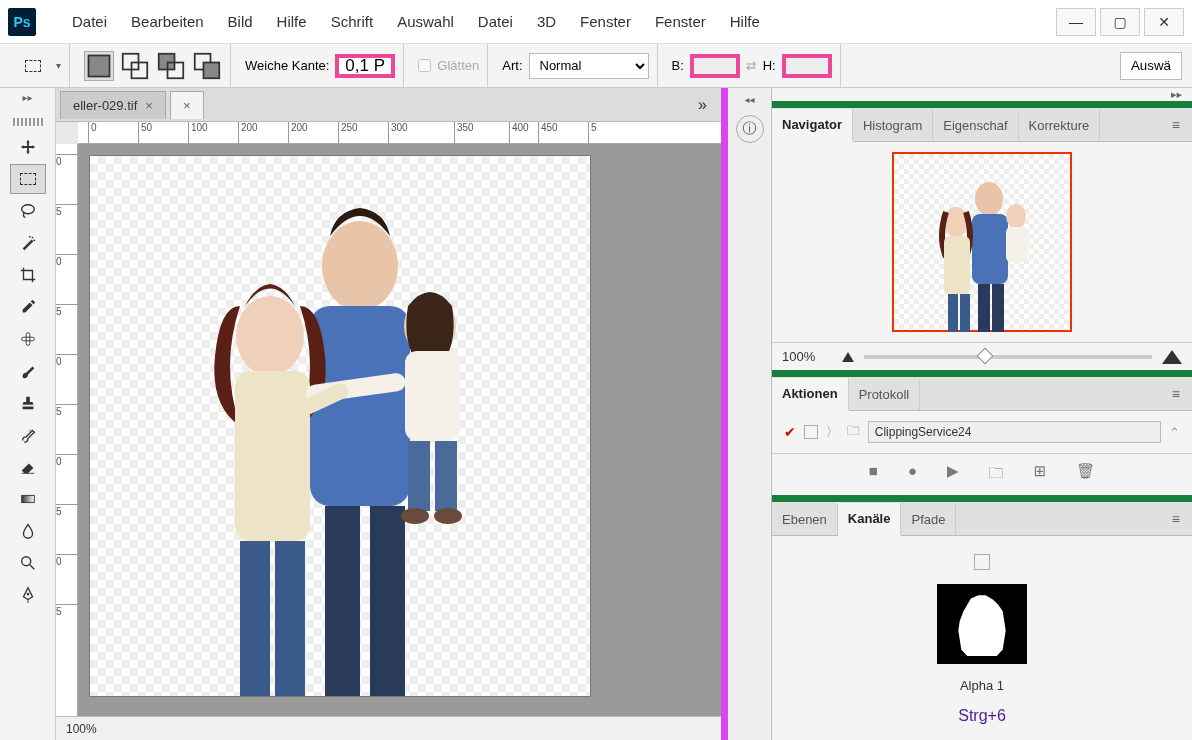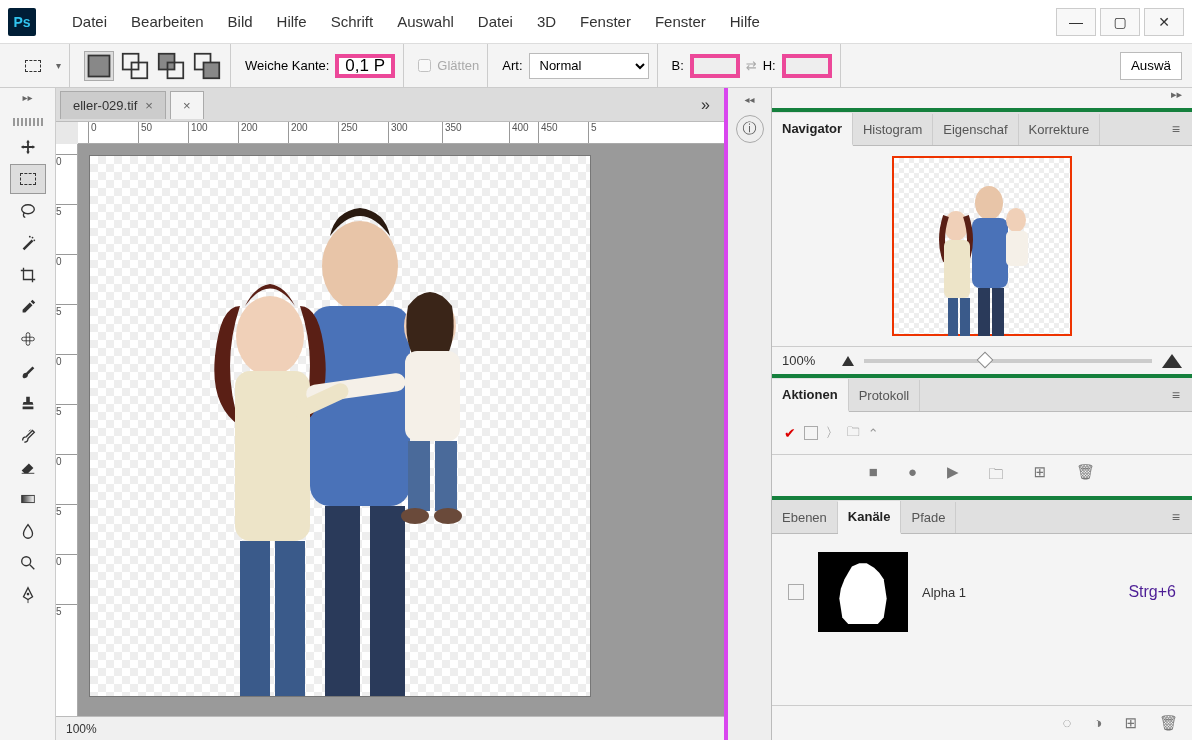--- a/index.html
+++ b/index.html
@@ -27,21 +27,21 @@
 .workspace { display: flex; height: calc(740px - 44px - 44px); }
 
 
 .tools-col { width: 56px; background: #f4f4f4; border-right: 1px solid #ccc; display: flex; flex-direction: column; align-items: center; padding-top: 4px; gap: 2px; }
 .tools-col .collapse { height: 20px; width: 100%; text-align: center; font-size: 10px; color: #666; cursor: pointer; }
 .tool { width: 36px; height: 30px; display: flex; align-items: center; justify-content: center; cursor: pointer; border: 1px solid transparent; font-size: 18px; color: #333; }
 .tool.active { background: #ddd; border-color: #999; }
 .tool svg { width: 18px; height: 18px; }
 
 
-.doc-area { flex: 1; display: flex; flex-direction: column; background: #e8e8e8; border-right: 4px solid #d946ef; min-width: 0; }
+.doc-area { flex: 1; display: flex; flex-direction: column; background: #e8e8e8; border-right: 7px solid #d946ef; min-width: 0; }
 .doc-tabs { height: 34px; display: flex; align-items: center; background: #dcdcdc; border-bottom: 1px solid #bbb; padding: 0 4px; gap: 4px; }
 .doc-tab { height: 28px; padding: 0 12px; display: flex; align-items: center; gap: 8px; background: #ccc; border: 1px solid #aaa; border-bottom: none; font-size: 13px; cursor: pointer; white-space: nowrap; }
 .doc-tab.active { background: #f4f4f4; }
 .doc-tab .close { font-size: 13px; color: #666; cursor: pointer; }
 .tab-overflow { margin-left: auto; padding: 0 10px; font-size: 16px; cursor: pointer; }
 .ruler-h { height: 22px; background: #fff; border-bottom: 1px solid #aaa; display: flex; position: relative; margin-left: 22px; overflow: hidden; }
 .ruler-h .tick { position: absolute; top: 0; height: 100%; border-left: 1px solid #999; font-size: 10px; padding-left: 2px; color: #555; }
 .canvas-row { flex: 1; display: flex; min-height: 0; }
 .ruler-v { width: 22px; background: #fff; border-right: 1px solid #aaa; position: relative; overflow: hidden; }
 .ruler-v .tick { position: absolute; left: 0; width: 100%; border-top: 1px solid #999; font-size: 10px; color: #555; padding-top: 1px; writing-mode: horizontal-tb; }
@@ -51,21 +51,21 @@
 .status-bar { height: 24px; background: #f0f0f0; border-top: 1px solid #bbb; display: flex; align-items: center; padding: 0 10px; font-size: 12px; }
 
 
 .mini-strip { width: 44px; background: #eee; border-right: 1px solid #bbb; display: flex; flex-direction: column; align-items: center; padding-top: 6px; gap: 10px; }
 .mini-strip .collapse { font-size: 10px; color: #666; cursor: pointer; }
 .mini-strip .mini-icon { width: 28px; height: 28px; border: 1px solid #aaa; border-radius: 50%; display: flex; align-items: center; justify-content: center; font-size: 14px; color: #555; cursor: pointer; }
 
 
 .panels { width: 420px; background: #f4f4f4; display: flex; flex-direction: column; }
 .panel-collapse { height: 20px; text-align: right; padding-right: 10px; font-size: 11px; color: #666; cursor: pointer; }
-.panel { border-top: 4px solid #15803d; display: flex; flex-direction: column; }
+.panel { border-top: 7px solid #15803d; display: flex; flex-direction: column; }
 .panel-tabs { height: 34px; display: flex; align-items: flex-end; background: #e0e0e0; border-bottom: 1px solid #bbb; }
 .ptab { padding: 8px 10px; font-size: 13px; color: #555; cursor: pointer; border-right: 1px solid #ccc; }
 .ptab.active { background: #f4f4f4; font-weight: bold; color: #222; border-bottom: 2px solid #f4f4f4; margin-bottom: -1px; }
 .panel-menu { margin-left: auto; padding: 8px 12px; cursor: pointer; font-size: 14px; color: #666; }
 .panel-body { padding: 10px; background: #f4f4f4; }
 
 
 .nav-preview { width: 180px; height: 180px; margin: 0 auto; background: #fff; background-image: repeating-conic-gradient(#eee 0 25%, #fff 0 50%); background-size: 10px 10px; border: 2px solid #e30; position: relative; }
 .nav-zoom-row { display: flex; align-items: center; gap: 10px; padding: 6px 10px; border-top: 1px solid #ccc; }
 .nav-zoom-row .zoom-val { font-size: 13px; width: 50px; }
@@ -78,21 +78,21 @@
 
 .action-row { display: flex; align-items: center; gap: 8px; padding: 6px 4px; }
 .action-row .check { color: #d00; font-size: 14px; }
 .action-row .box { width: 14px; height: 14px; border: 1px solid #aaa; }
 .action-row .folder { color: #888; }
 .action-row .name-field { flex: 1; height: 22px; border: 1px solid #bbb; background: #eee; padding: 0 6px; font-size: 12px; display: flex; align-items: center; }
 .action-ctrl { display: flex; justify-content: center; gap: 30px; padding: 8px 0; border-top: 1px solid #ccc; color: #777; font-size: 15px; }
 .action-ctrl span { cursor: pointer; }
 
 
-.channel-row { display: flex; align-items: center; gap: 14px; padding: 8px 6px; }
+.channel-row { display: flex; align-items: center; gap: 14px; padding: 8px 6px; flex-direction: column; }
 .channel-row .vis { width: 16px; height: 16px; border: 1px solid #aaa; }
 .channel-thumb { width: 90px; height: 80px; background: #000; position: relative; }
 .channel-thumb .sil { position: absolute; inset: 8px; background: #fff; clip-path: polygon(35% 10%, 45% 5%, 55% 5%, 65% 12%, 72% 20%, 78% 30%, 80% 45%, 82% 60%, 80% 75%, 78% 90%, 70% 100%, 30% 100%, 22% 90%, 20% 75%, 18% 60%, 20% 45%, 25% 30%, 30% 20%); }
 .channel-name { flex: 1; font-size: 13px; }
 .channel-key { font-size: 16px; color: #4c1d95; }
 .channel-ctrl { display: flex; justify-content: flex-end; gap: 22px; padding: 8px 14px; border-top: 1px solid #ccc; color: #777; font-size: 15px; }
 .channel-ctrl span { cursor: pointer; }
 
 .dotted-rect { width: 16px; height: 12px; border: 1px dashed #333; }
 </style>
@@ -281,21 +281,21 @@
       <div class="tab-overflow">»</div>
     </div>
     <div class="ruler-h">
       <div class="tick" style="left:10px">0</div>
       <div class="tick" style="left:60px">50</div>
       <div class="tick" style="left:110px">100</div>
       <div class="tick" style="left:160px">200</div>
       <div class="tick" style="left:210px">200</div>
       <div class="tick" style="left:260px">250</div>
       <div class="tick" style="left:310px">300</div>
-      <div class="tick" style="left:364px">350</div>
+      <div class="tick" style="left:376px">350</div>
       <div class="tick" style="left:431px">400</div>
       <div class="tick" style="left:460px">450</div>
       <div class="tick" style="left:510px">5</div>
     </div>
     <div class="canvas-row">
       <div class="ruler-v">
         <div class="tick" style="top:10px">0</div>
         <div class="tick" style="top:60px">5</div>
         <div class="tick" style="top:110px">0</div>
         <div class="tick" style="top:160px">5</div>
@@ -390,20 +390,21 @@
         <div class="ptab active">Aktionen</div>
         <div class="ptab">Protokoll</div>
         <div class="panel-menu">≡</div>
       </div>
       <div class="panel-body" style="padding:4px 8px">
         <div class="action-row">
           <span class="check">✔</span>
           <span class="box"></span>
           <span style="color:#888">〉</span>
           <span class="folder">🗀</span>
+          <div class="name-field">ClippingService24</div>
           <span style="color:#999">⌃</span>
         </div>
       </div>
       <div class="action-ctrl">
         <span>■</span>
         <span>●</span>
         <span>▶</span>
         <span>🗀</span>
         <span>⊞</span>
         <span>🗑</span>

